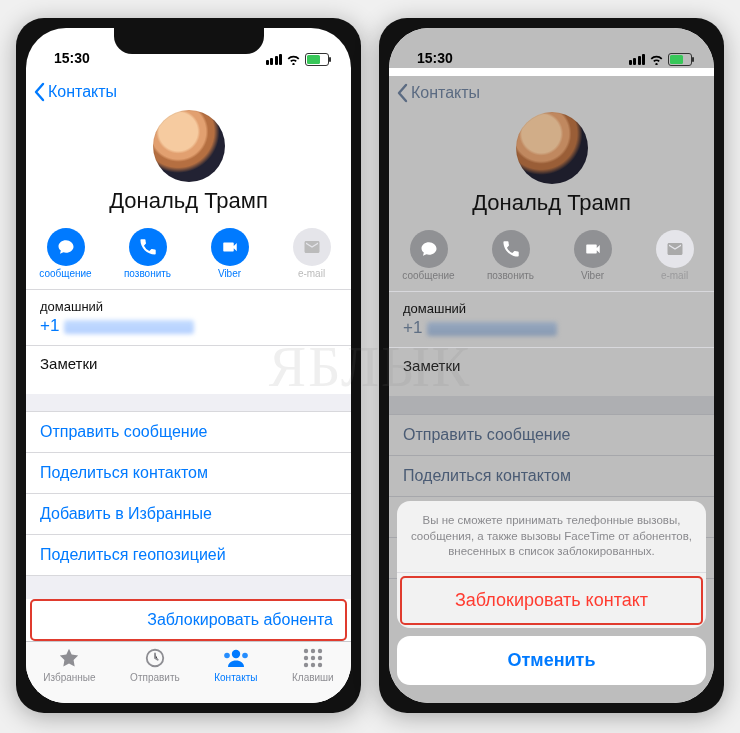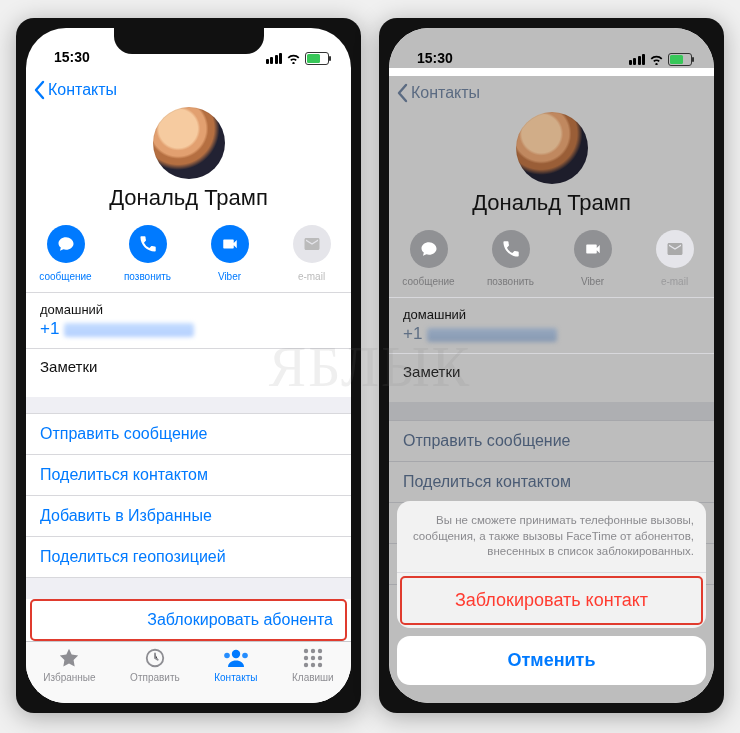--- a/index.html
+++ b/index.html
@@ -15,21 +15,21 @@
   .screens {
     display: flex;
     gap: 18px;
     padding: 18px 12px;
     justify-content: center;
   }
   .phone {
     width: 345px;
     height: 695px;
     background: #111;
-    border-radius: 18px;
+    border-radius: 28px;
     padding: 10px;
     box-sizing: border-box;
     position: relative;
     box-shadow: 0 4px 24px rgba(0,0,0,0.3);
   }
   .phone::after{
     content:"";
     position:absolute;
     top:10px; left:50%; transform:translateX(-50%);
     width:150px; height:26px;
@@ -83,21 +83,21 @@
   .avatar{
     width:72px;height:72px;border-radius:50%;
     margin:0 auto 6px;
     background: radial-gradient(circle at 35% 30%, #f6cba0 0 28%, #e2a070 32% 40%, #b56f41 44% 52%, #223 60% 100%),
                 linear-gradient(#8fa3c1, #3a4f73);
     background-blend-mode: normal;
     box-shadow: inset 0 0 0 1px rgba(0,0,0,0.05);
   }
   .contact-name{font-size:22px; font-weight:500; color:#111;}
   .quick-row{display:flex;justify-content:center;gap:22px;padding:8px 0 10px;}
-  .qa{display:flex;flex-direction:column;align-items:center;gap:8px;width:60px;}
+  .qa{display:flex;flex-direction:column;align-items:center;gap:2px;width:60px;}
   .qa-circle{width:38px;height:38px;border-radius:50%;display:flex;align-items:center;justify-content:center;}
   .qa-circle.active{background:#007aff;color:#fff;}
   .qa-circle.disabled{background:#e5e5ea;color:#bbb;}
   .qa-label{font-size:10px;color:#007aff;}
   .qa.disabled .qa-label{color:#bbb;}
   .dimmed .qa-circle.active{background:#909194;}
   .dimmed .qa-label{color:#7a7a7c;}
   .dimmed .qa.disabled .qa-label{color:#9a9a9c;}
 
   .section{background:#fff;}
@@ -126,21 +126,21 @@
     justify-content:space-around;
     padding:4px 0 20px;
   }
   .tab{display:flex;flex-direction:column;align-items:center;gap:2px;color:#8e8e93;font-size:10px;}
   .tab.active{color:#007aff;}
   .tab-icon{height:24px;display:flex;align-items:center;justify-content:center;}
 
   
   .sheet-backdrop{position:absolute;inset:0;display:flex;flex-direction:column;justify-content:flex-end;padding:8px 8px 18px;}
   .sheet{background:#f2f2f2;border-radius:13px;overflow:hidden;margin-bottom:8px;}
-  .sheet-msg{padding:12px 12px;font-size:11.5px;color:#8a8a8e;text-align:right;line-height:1.35;border-bottom:1px solid #dcdce0;}
+  .sheet-msg{padding:12px 12px;font-size:11.5px;color:#8a8a8e;text-align:center;line-height:1.35;border-bottom:1px solid #dcdce0;}
   .sheet-btn{padding:14px 2px;text-align:center;font-size:18px;}
   .sheet-btn.destructive{color:#ff3b30;}
   .sheet-cancel{background:#fff;border-radius:13px;padding:14px 10px;text-align:center;color:#007aff;font-size:18px;font-weight:600;}
 
   .watermark{
     position:absolute;
     top:50%;left:50%;
     transform:translate(-50%,-50%);
     font-size:56px;
     color:rgba(120,120,120,0.12);

